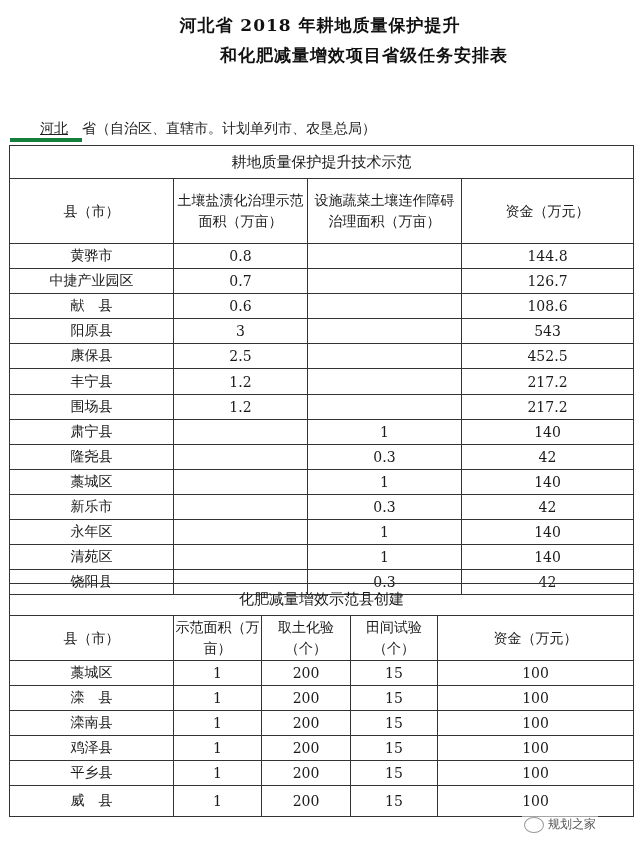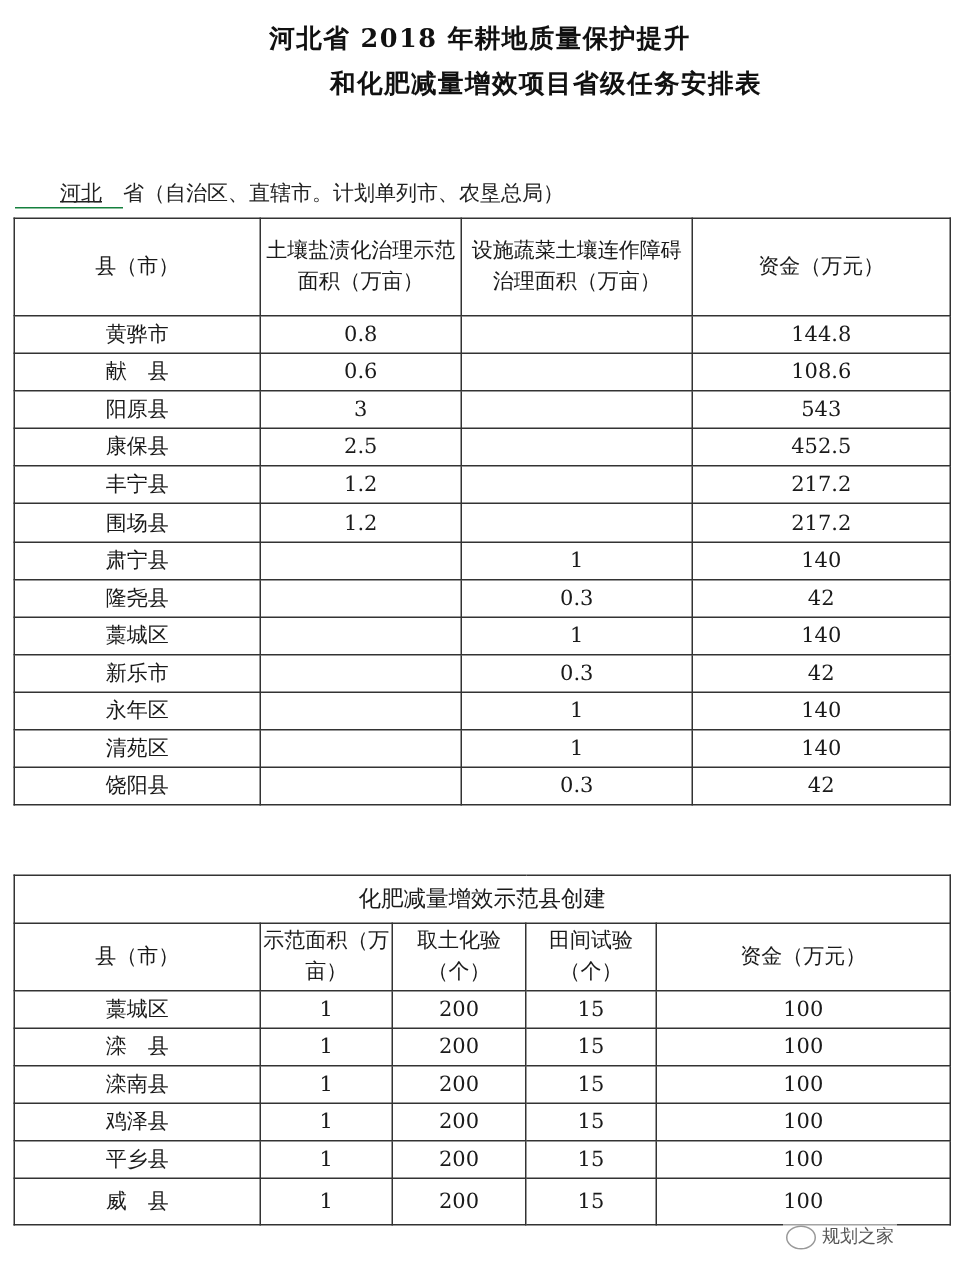--- a/index.html
+++ b/index.html
@@ -1,21 +1,21 @@
 <!DOCTYPE html>
 <html><head>
 <meta charset="utf-8">
 <style>
   html, body { margin: 0; padding: 0; background: #ffffff; }
   body { width: 640px; height: 852px; overflow: hidden; position: relative; color: #1a1a1a; font-family: "DejaVu Serif", "Liberation Serif", serif; }
   .title { position: absolute; left: 0; width: 640px; text-align: center; font-family: "DejaVu Serif", serif; font-weight: bold; font-size: 17px; letter-spacing: 1px; color: #111; }
   .title.l1 { top: 14px; }
   .title.l2 { top: 44px; margin-left: 44px; }
   .subtitle { position: absolute; top: 120px; left: 10px; font-size: 14px; color: #222; font-family: "DejaVu Serif", serif; }
-  .subtitle .prov { display: inline-block; border-bottom: 1px solid #15803d; padding: 0 14px 0 30px; text-decoration: underline; }
+  .subtitle .prov { display: inline-block; border-bottom: 4px solid #15803d; padding: 0 14px 0 30px; text-decoration: underline; }
   table { position: absolute; left: 9px; border-collapse: collapse; table-layout: fixed; }
   td { border: 1.5px solid #333; text-align: center; vertical-align: middle; padding: 0; font-size: 14px; color: #1a1a1a; }
   td.hd { font-family: "DejaVu Sans", sans-serif; font-size: 14px; line-height: 21px; }
   td.sec { font-family: "DejaVu Sans", sans-serif; font-size: 15px; }
   td.name { font-family: "DejaVu Serif", serif; }
   #t1 { top: 145px; width: 624px; }
   #t2 { top: 583px; width: 624px; }
   .watermark { position: absolute; left: 522px; top: 816px; font-family: "DejaVu Sans", sans-serif; font-size: 12px; color: #555; background: rgba(255,255,255,0.55); padding: 0 2px; display: flex; align-items: center; gap: 4px; }
   .wm-icon { width: 18px; height: 14px; border: 1.5px solid #999; border-radius: 50%; display: inline-block; }
 </style>
@@ -30,31 +30,40 @@
 </div>
 
 <table id="t1">
   <colgroup>
     <col style="width:164px">
       <col style="width:134px">
       <col style="width:154px">
       <col style="width:172px">
   </colgroup>
   <tbody id="t1-body">
+    <tr style="height:33px">
+      <td class="sec" colspan="4">耕地质量保护提升技术示范</td>
+    </tr>
     <tr style="height:65px">
       <td class="hd">县（市）</td>
       <td class="hd">土壤盐渍化治理示范面积（万亩）</td>
       <td class="hd">设施蔬菜土壤连作障碍治理面积（万亩）</td>
       <td class="hd">资金（万元）</td>
     </tr>
   <tr style="height: 25.1px;">
         <td class="name">黄骅市</td>
         <td>0.8</td>
         <td></td>
         <td>144.8</td>
+      </tr>
+      <tr style="height: 25.1px;">
+        <td class="name">中捷产业园区</td>
+        <td>0.7</td>
+        <td></td>
+        <td>126.7</td>
       </tr>
       <tr style="height: 25.1px;">
         <td class="name">献　县</td>
         <td>0.6</td>
         <td></td>
         <td>108.6</td>
       </tr>
       <tr style="height: 25.1px;">
         <td class="name">阳原县</td>
         <td>3</td>

